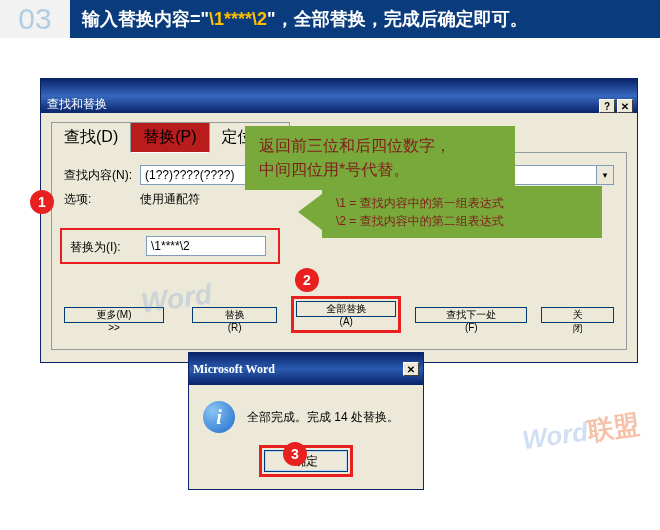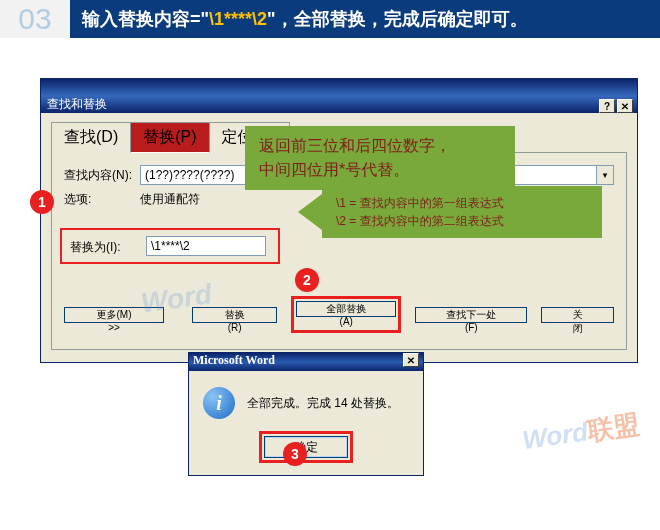--- a/index.html
+++ b/index.html
@@ -37,21 +37,21 @@
 .btn-highlight{border:3px solid #e82020;padding:2px;display:inline-block}
 .callout{position:absolute;background:#79a93b;color:#7f1d1d;padding:8px 14px;font-size:16px;line-height:1.5}
 .callout1{left:245px;top:126px;width:270px}
 .callout2{left:322px;top:186px;width:280px;font-size:12px}
 .arrow-left{position:absolute;left:-24px;top:50%;transform:translateY(-50%);width:0;height:0;border-top:18px solid transparent;border-bottom:18px solid transparent;border-right:24px solid #79a93b}
 .marker{position:absolute;width:24px;height:24px;border-radius:50%;background:#e82020;color:#fff;font-weight:bold;display:flex;align-items:center;justify-content:center;font-size:14px;z-index:5}
 .m1{left:30px;top:190px}
 .m2{left:295px;top:268px}
 .m3{left:283px;top:442px}
 .dialog-msg{left:188px;top:352px;width:236px}
-.titlebar2{background:linear-gradient(#0a246a,#2a5bb0,#0a246a);height:18px;display:flex;align-items:flex-start;padding:0 4px;color:#fff;font-family:"SimSun";font-size:12px}
+.titlebar2{background:linear-gradient(#0a246a,#2a5bb0,#0a246a);height:18px;display:flex;align-items:center;padding:16px 4px;color:#fff;font-family:"SimSun";font-size:12px}
 .titlebar2 .title{flex:1;font-weight:bold}
 .msg-body{padding:16px 14px 12px;display:flex;flex-direction:column;align-items:center;gap:12px}
 .msg-row{display:flex;align-items:center;gap:12px;width:100%}
 .info-icon{width:32px;height:32px;border-radius:50%;background:radial-gradient(circle at 30% 30%,#8bc4f5,#1d6bc9);display:flex;align-items:center;justify-content:center;color:#fff;font-weight:bold;font-size:20px;font-family:Georgia;font-style:italic}
 .ok-wrap{border:3px solid #e82020;padding:2px}
 .ok-btn{height:22px;min-width:84px;background:#ece9d8;border:1px solid #003c74;font-size:12px;font-family:inherit;box-shadow:inset 0 0 0 1px #b8d6fb}
 .wm2{position:absolute;right:20px;bottom:80px;font-size:26px;color:rgba(100,150,220,0.3);font-style:italic;font-weight:bold;transform:rotate(-8deg)}
 .wm2 .lm{color:rgba(230,100,40,0.4);font-style:normal}
 .spacer{flex:1}
 </style>

